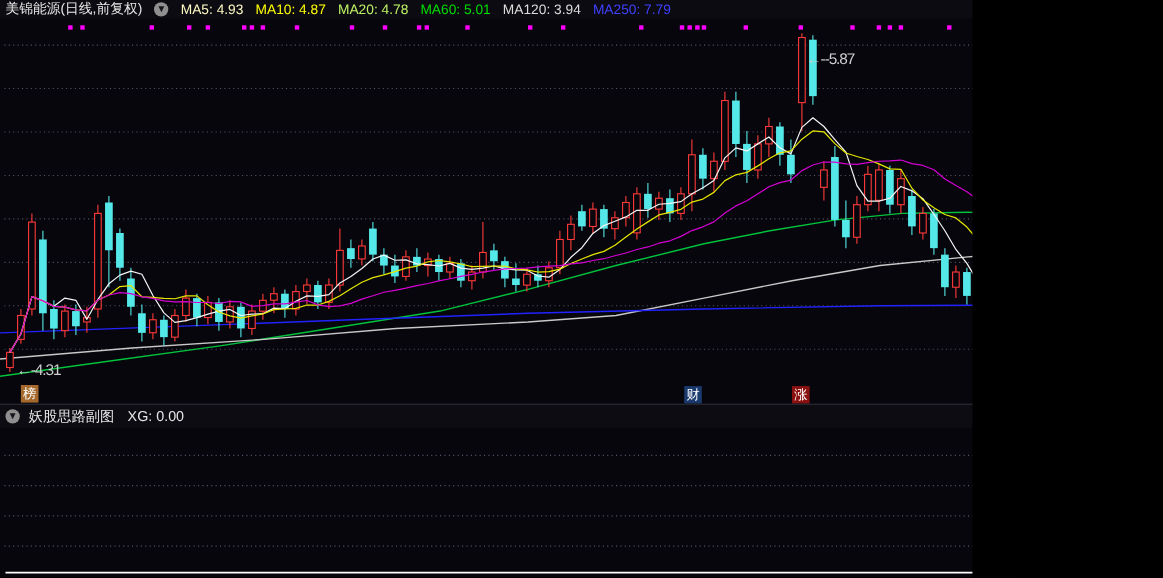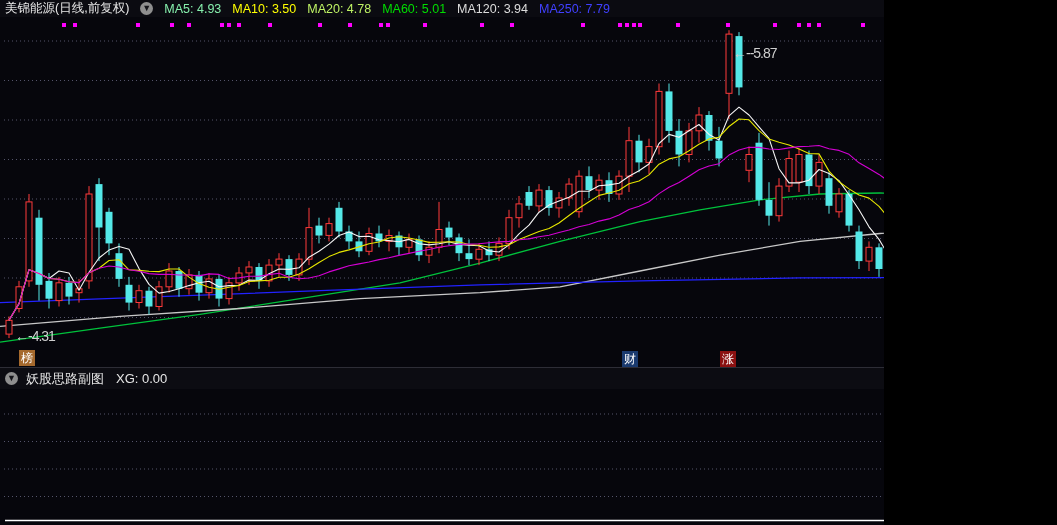--- a/index.html
+++ b/index.html
@@ -321,22 +321,22 @@
       <rect x="976" y="23" width="4" height="4" fill="#ff00ff"></rect>
       <rect x="992" y="23" width="4" height="4" fill="#ff00ff"></rect>
       <rect x="1040" y="23" width="4" height="4" fill="#ff00ff"></rect>
       <line x1="5" x2="1052" y1="520.5" y2="520.5" stroke="#ffffff" stroke-width="1.5"></line>
       <path d="M947,520.5 L951,470.5 L953,430.5 L954.5,388 L956,430.5 L958,470.5 L962,520.5" fill="none" stroke="#ffffff" stroke-width="1.3"></path>
     </svg>
 
   <div class="topbar">
     <span class="title">美锦能源(日线,前复权)</span>
     <span class="chev">▼</span>
-    <span class="legend-item" style="color: #86efac;">MA5: 4.93</span>
-    <span class="legend-item" style="color: rgb(255, 255, 0);">MA10: 3.50</span>
+    <span class="legend-item" style="color: #fef9c3;">MA5: 4.93</span>
+    <span class="legend-item" style="color: rgb(255, 255, 0);">MA10: 4.87</span>
     <span class="legend-item" style="color: #bef264;">MA20: 4.78</span>
     <span class="legend-item" style="color: rgb(0, 221, 0);">MA60: 5.01</span>
     <span class="legend-item" style="color: rgb(220, 220, 220);">MA120: 3.94</span>
     <span class="legend-item" style="color: rgb(64, 64, 255);">MA250: 7.79</span>
   </div>
 
   <div class="diamond"></div>
 
   <div class="pricelabel hl">←--5.87</div>
   <div class="pricelabel ll">←-4.31</div>

